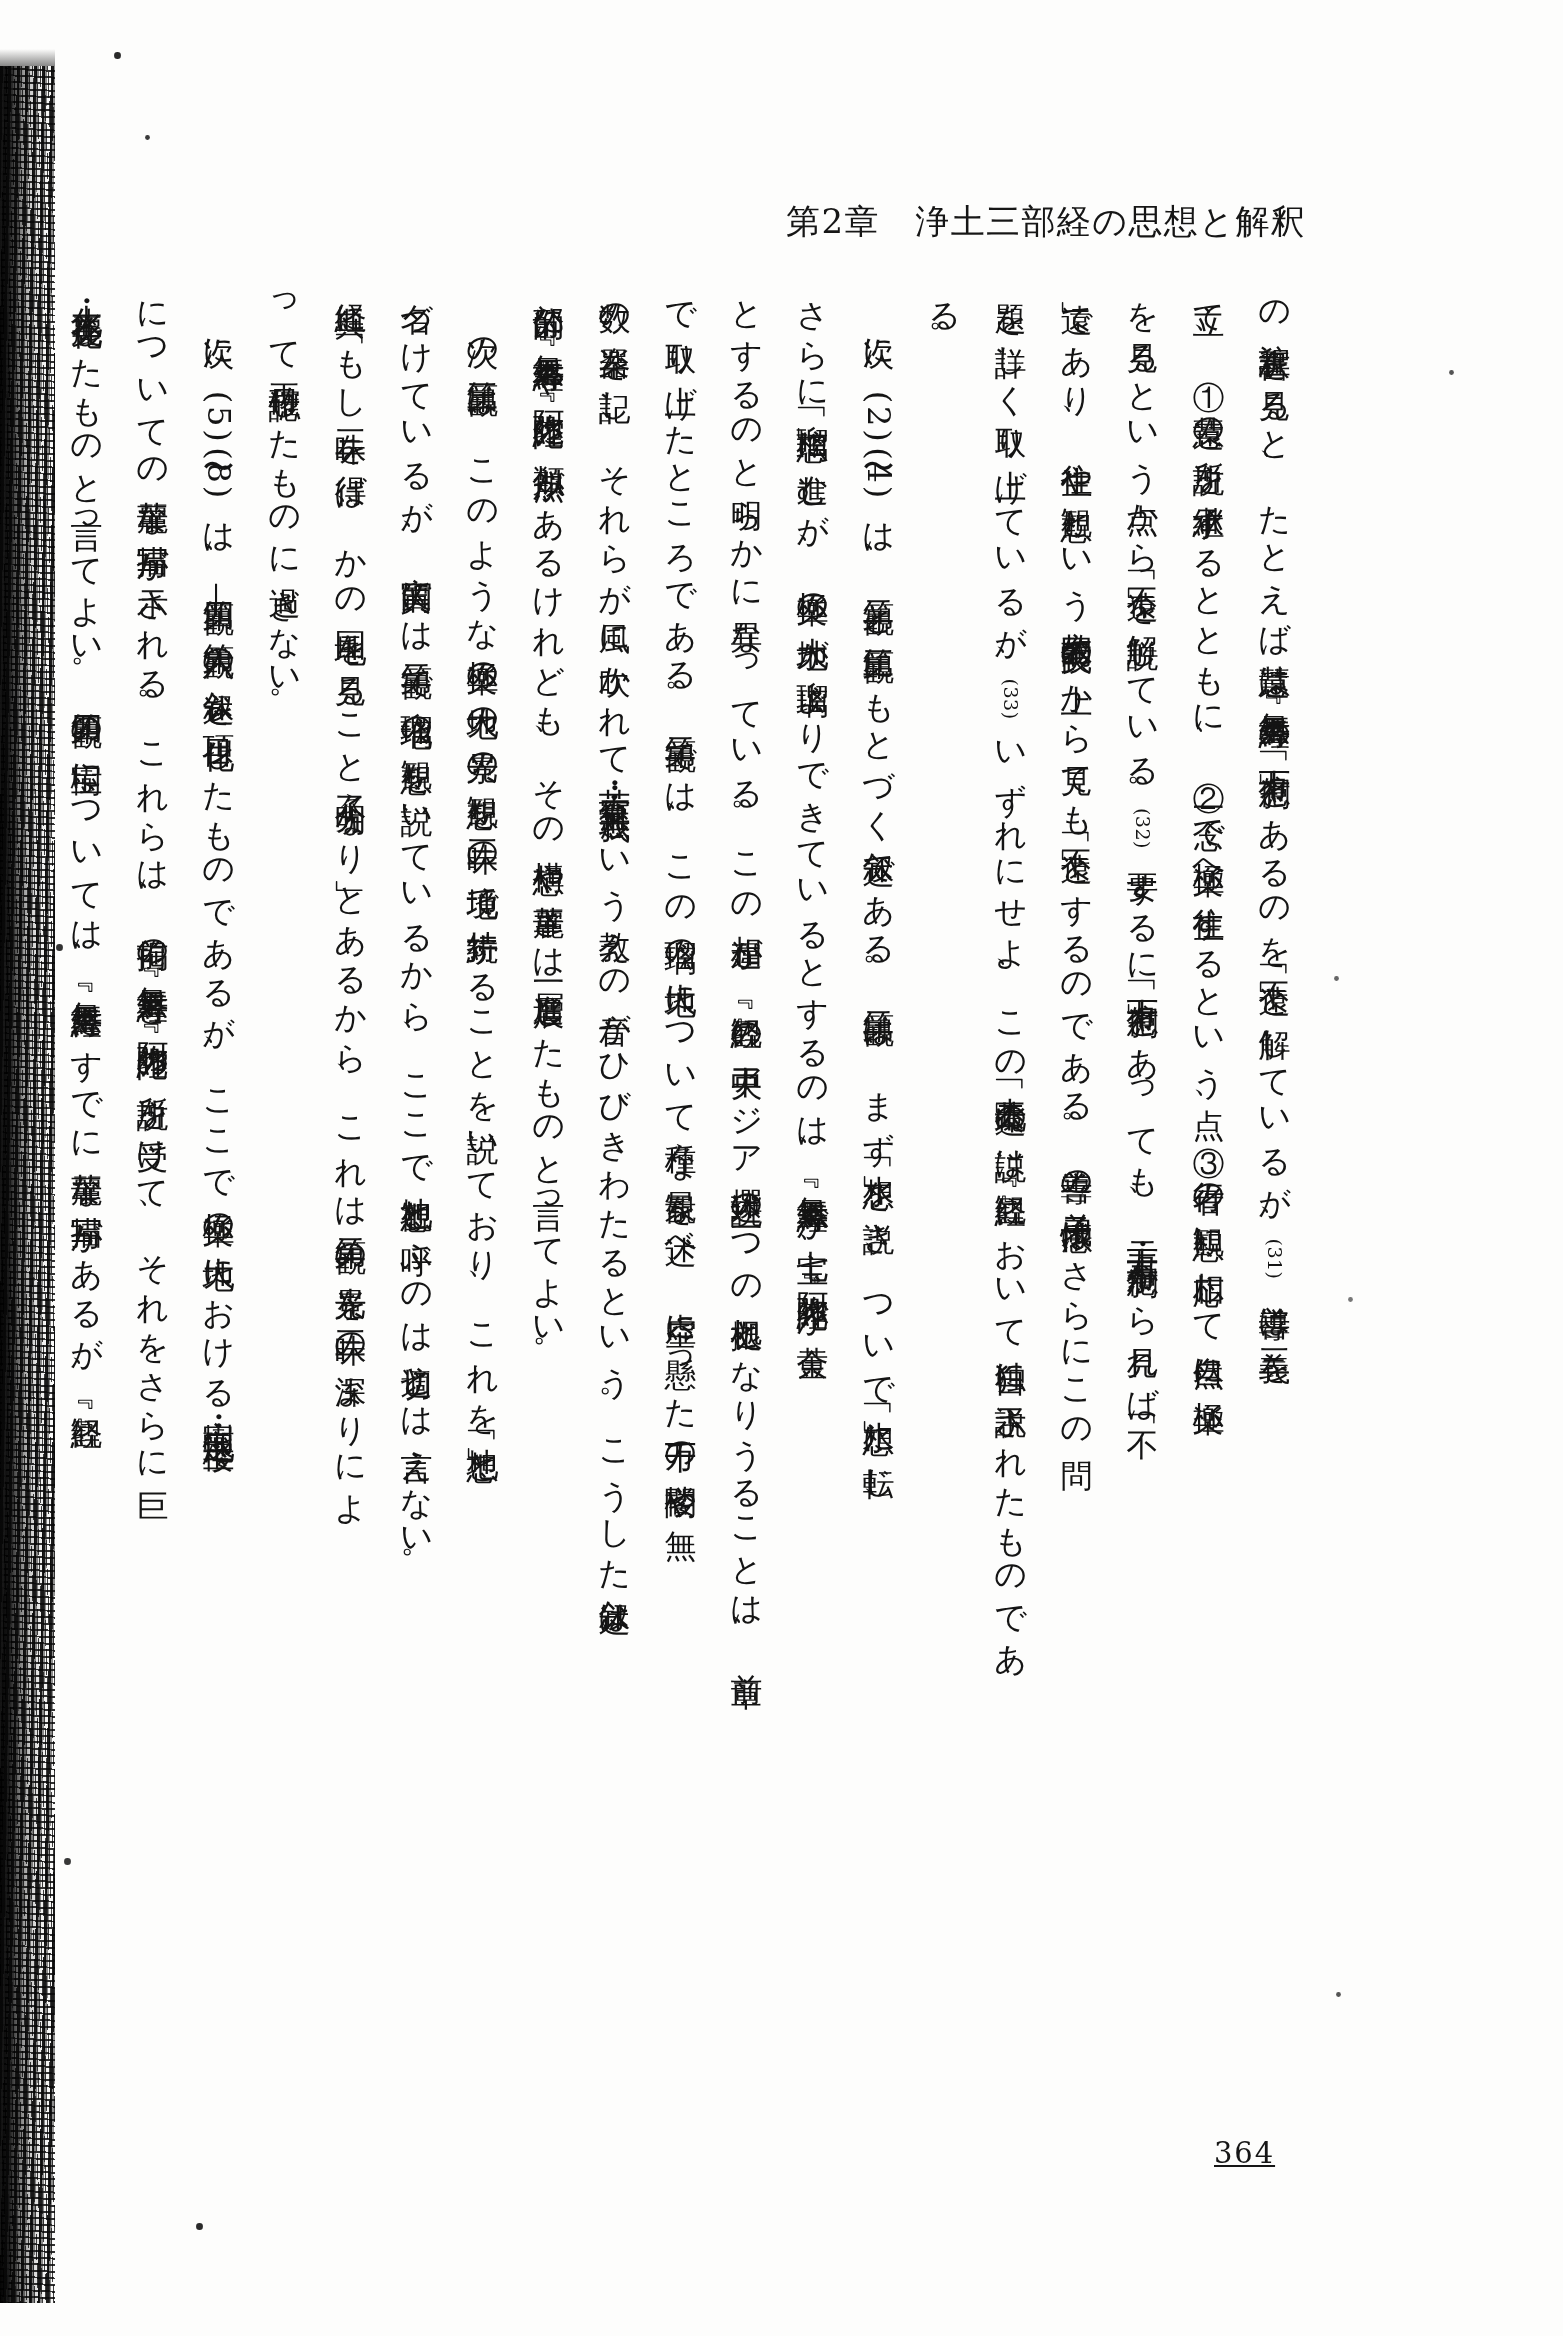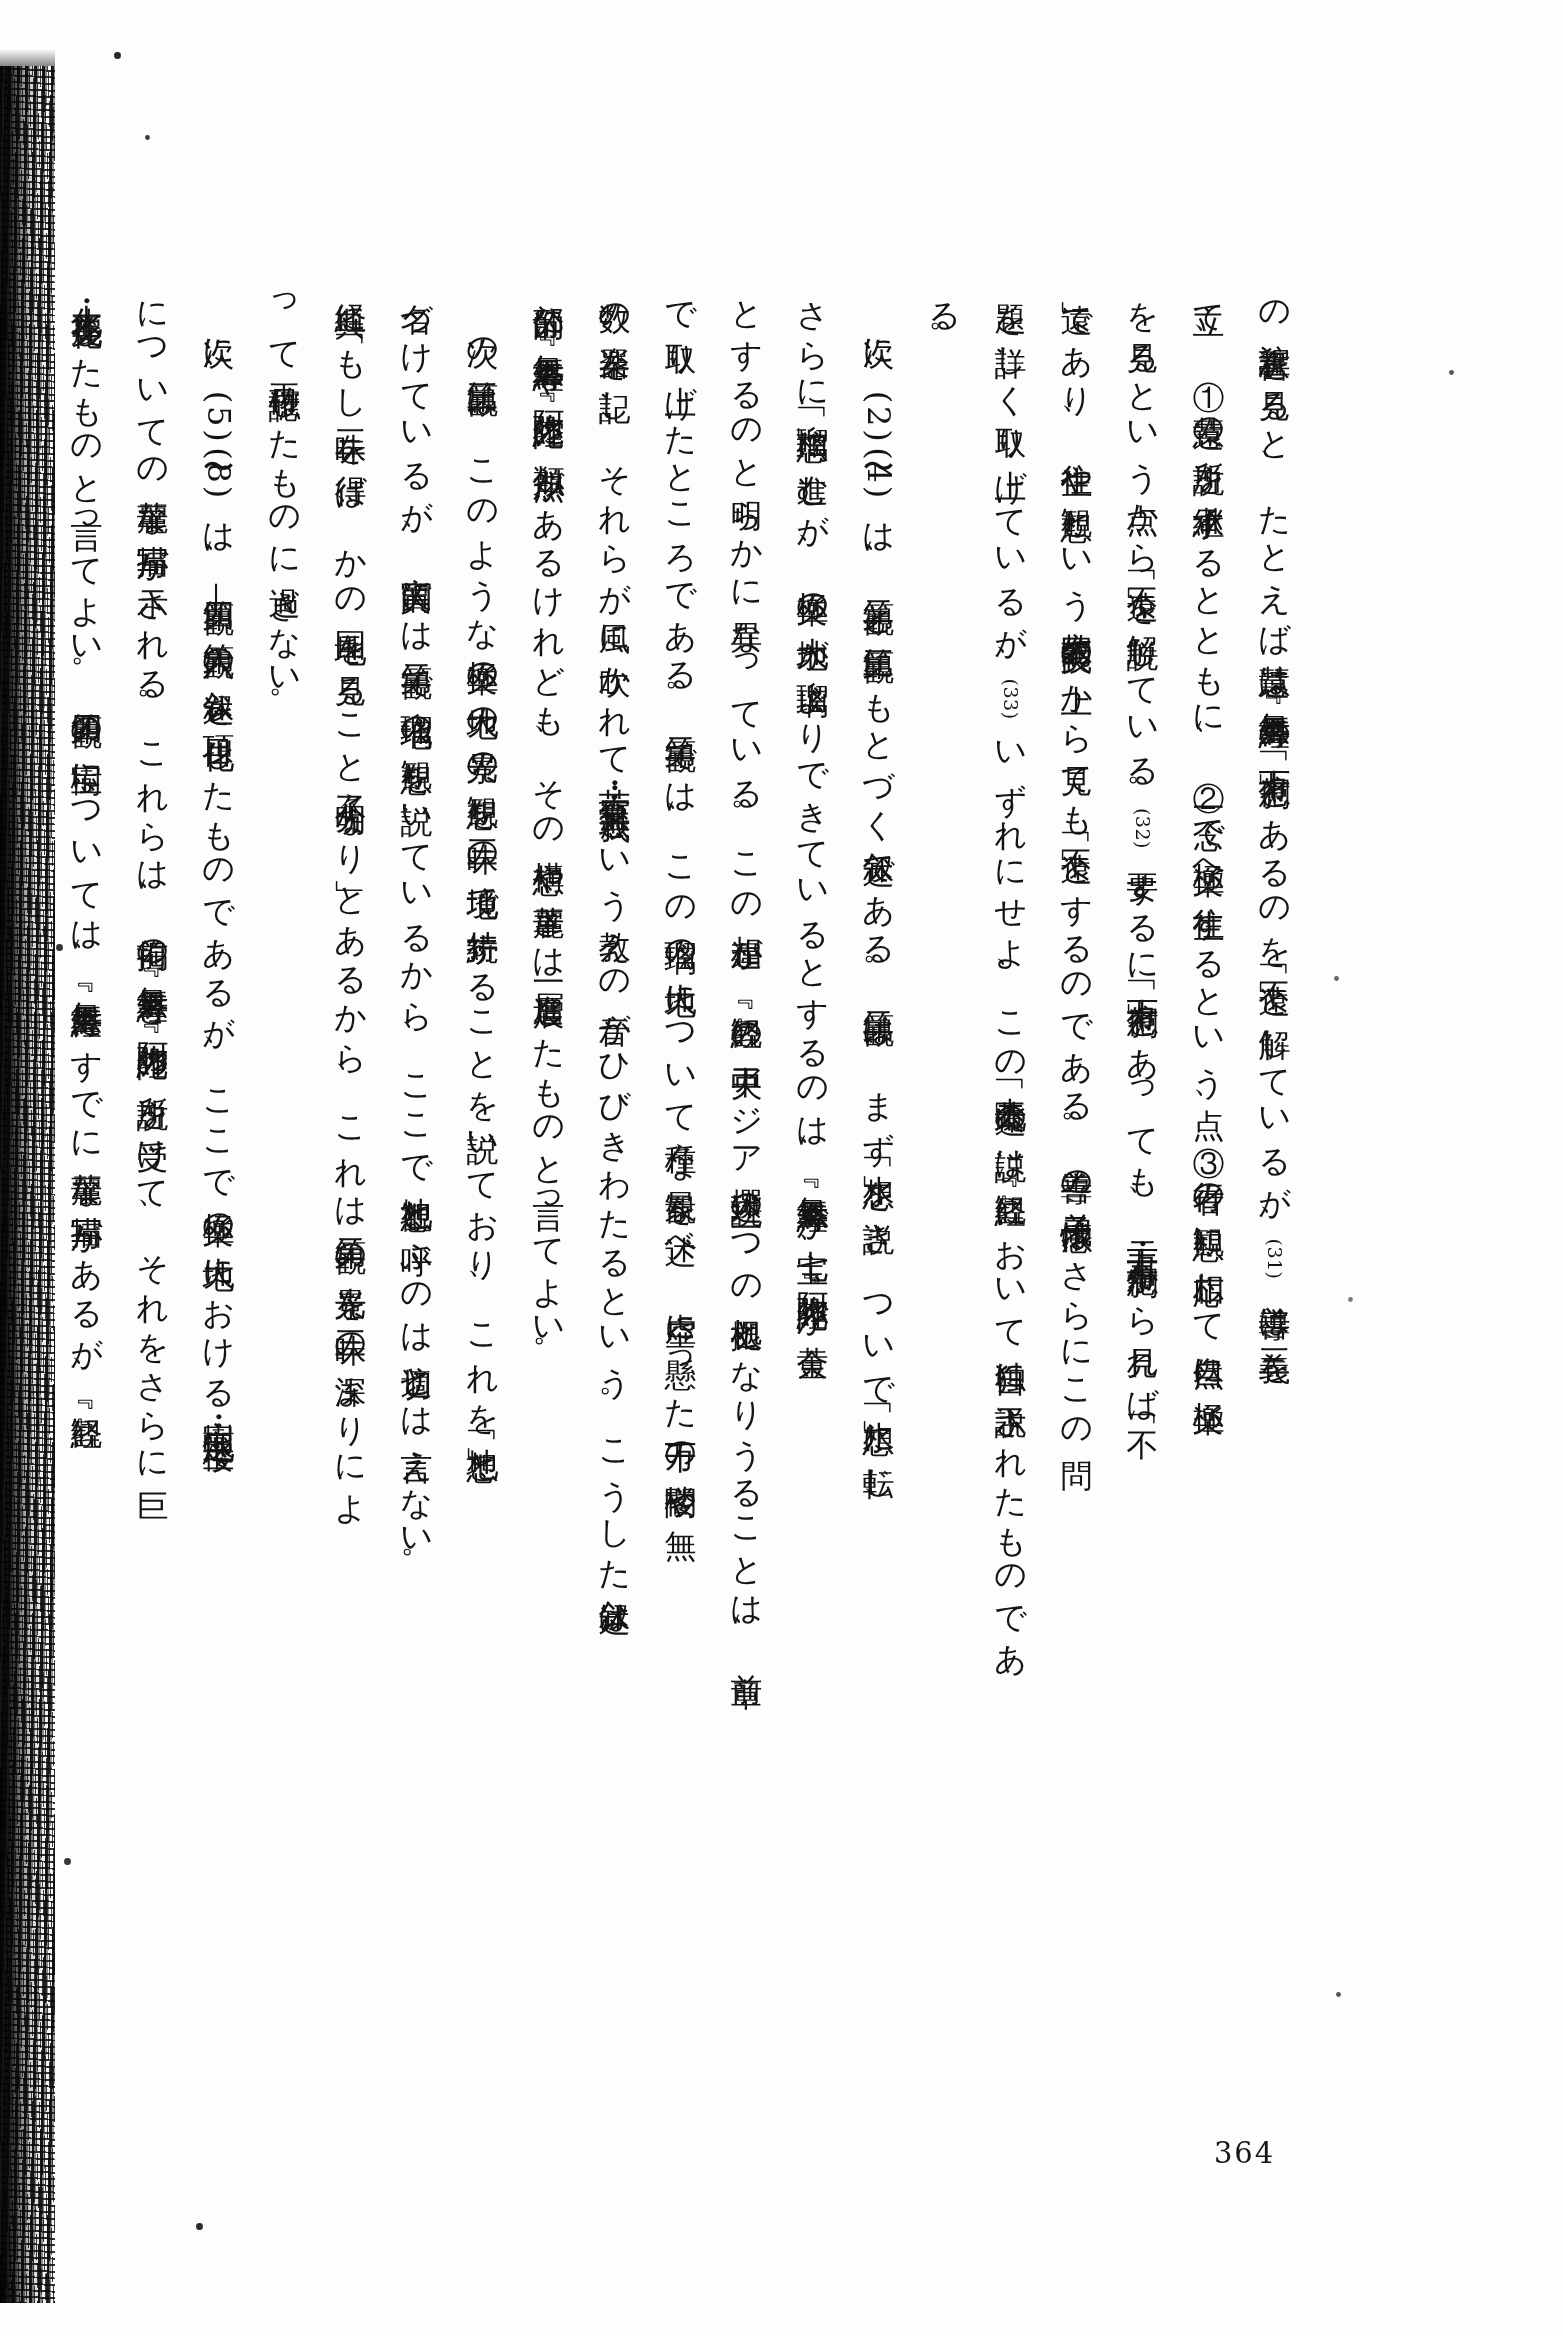--- a/index.html
+++ b/index.html
@@ -44,20 +44,21 @@
     font-size:19px;
     line-height:32px;
     letter-spacing:0.5px;
   }
   
   .page-number{
     position:absolute;
     left:1214px;top:2136px;
     font-size:29px;
     letter-spacing:1.9px;
+    text-decoration:underline;
   }
   
   .scan-noise{
     position:absolute;
     left:0;top:66px;
     width:55px;height:2237px;
     background:
       repeating-linear-gradient(91deg,
         rgba(8,8,8,.92) 0 2.8px, rgba(35,35,35,.5) 2.8px 4.7px, rgba(0,0,0,0) 4.7px 8.5px),
       repeating-linear-gradient(3deg,
@@ -89,20 +90,21 @@
   }
 </style>
 </head>
 <body>
 
 <div class="page">
 
   <div class="scan-noise"></div>
   <div class="specks"></div>
 
+  <div class="running-header">第2章　浄土三部経の思想と解釈</div>
 
   <div class="body-text">
     <div class="tcol">の註釈書を見ると、たとえば慧遠は『無量寿経』の「十万億刹」とあるのを「不遠」と解しているが、<span class="note">(31)</span>善導は三義を</div>
     <div class="tcol">立て、①慧遠の所説を継承するとともに、②一念で極楽へ往生するという点、③行者の観想に相応して自然に極楽</div>
     <div class="tcol">を見るという点から「不遠」を解説している。<span class="note">(32)</span>要するに「十万億刹」とあっても、二十万・三十万億刹から見れば「不</div>
     <div class="tcol">遠」であり、往生や観想という宗教的実践の上から見ても「不遠」とするのである。善導の弟子懐感はさらにこの問</div>
     <div class="tcol">題を詳しく取り上げているが、<span class="note">(33)</span>いずれにせよ、この「去此不遠」の説は『観経』において独自に説示されたものであ</div>
     <div class="tcol">る。</div>
     <div class="tcol">　次に、(2)〜(4)は、第二観と第三観にもとづく叙述である。第二観は、まず「水想」を説き、ついで「氷想」に転じ、</div>
     <div class="tcol">さらに「瑠璃想」に進むが、極楽の大地が瑠璃よりできているとするのは、『無量寿経』が七宝、『阿弥陀経』が黄金</div>

